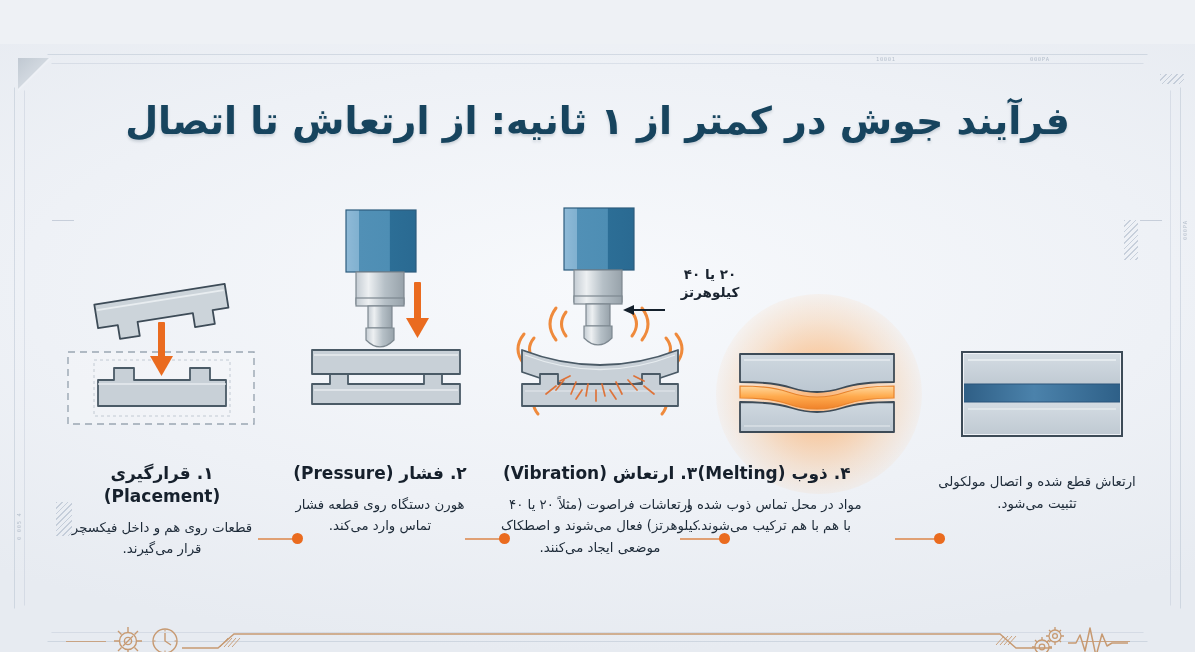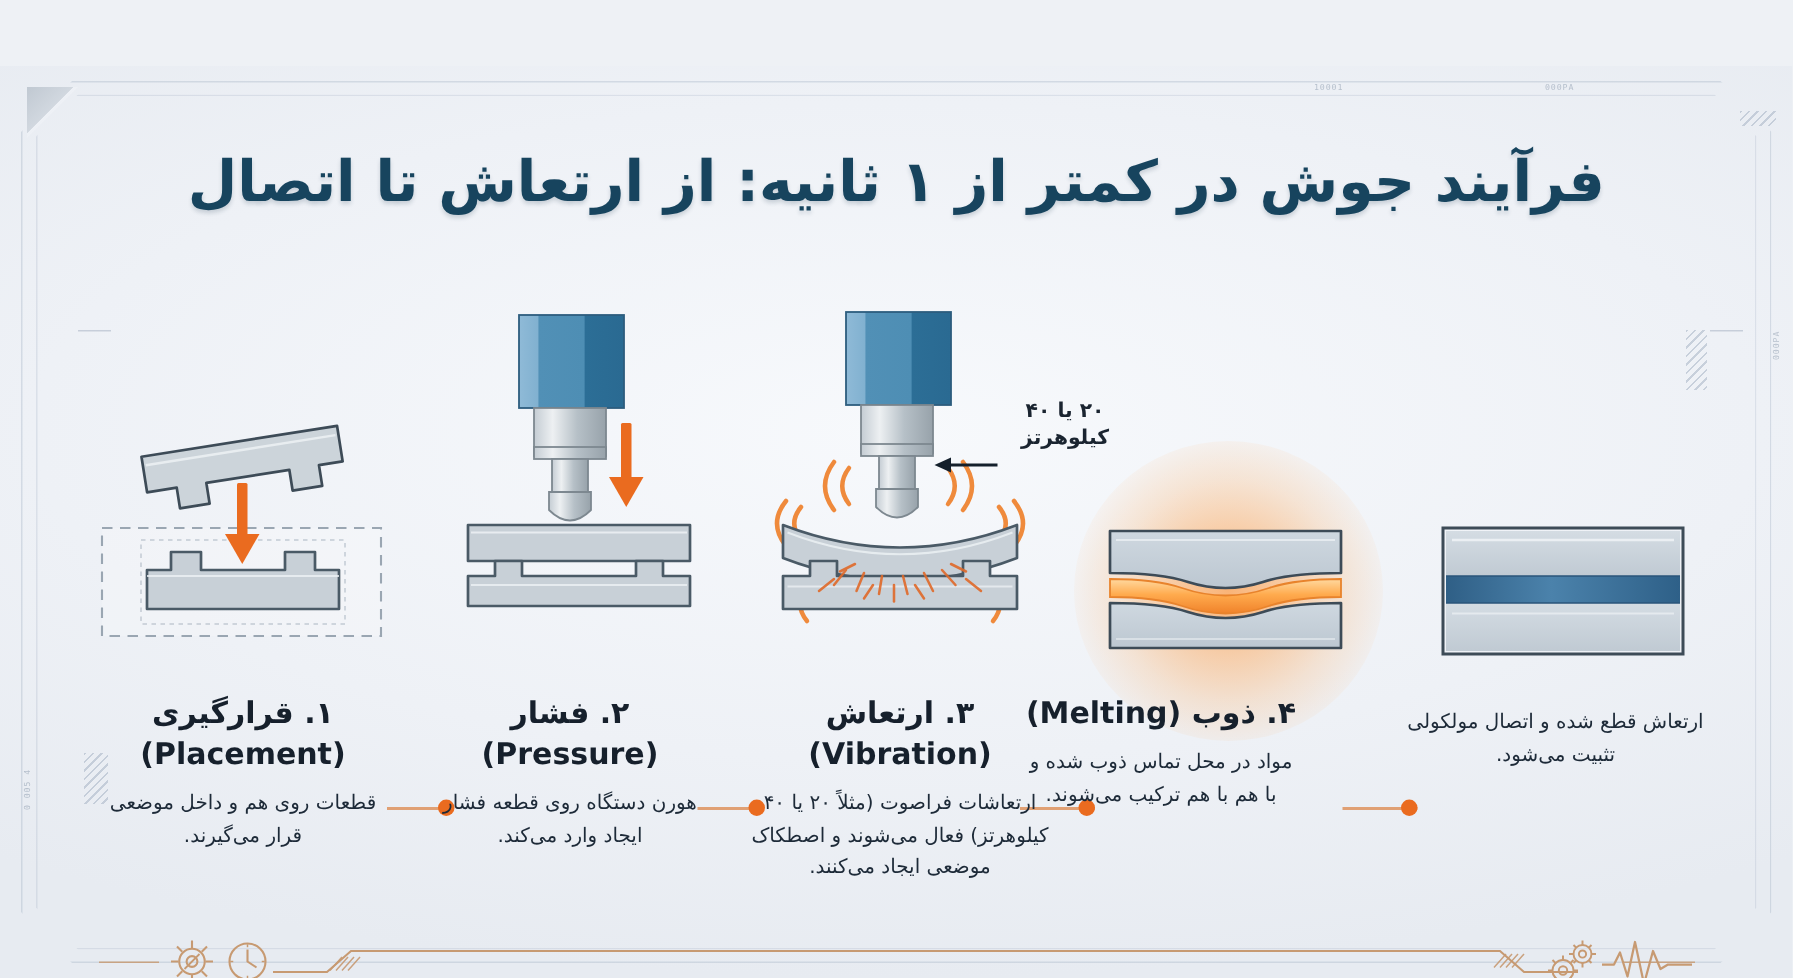--- a/index.html
+++ b/index.html
@@ -66,21 +66,21 @@
   .stage-slot{position:absolute;top:0;height:260px;}
   .connector{position:absolute;height:2px;background:#e0a074;top:344px;}
   .conn-dot{position:absolute;width:11px;height:11px;border-radius:50%;background:#ea6b1f;top:339px;}
 
   
   .glow{position:absolute;border-radius:50%;
     background:radial-gradient(circle,rgba(255,140,40,.62) 0%,rgba(255,150,55,.42) 28%,rgba(255,165,80,.22) 52%,rgba(255,180,110,.06) 72%,rgba(255,190,120,0) 85%);}
 
   
   .caption{position:absolute;top:418px;direction:rtl;text-align:center;}
-  .cap-title{font-size:20px;font-weight:bold;color:#16202c;line-height:1.35;}
+  .cap-title{font-size:17px;font-weight:bold;color:#16202c;line-height:1.35;}
   .cap-desc{font-size:13.3px;color:#1d2a38;line-height:1.62;margin-top:9px;}
 
   .khz-label{
     position:absolute;direction:rtl;text-align:center;
     font-size:13.5px;font-weight:bold;color:#1a2430;line-height:1.35;
   }
 
   
   .orn-line{position:absolute;height:1.4px;background:#c79a72;opacity:.85;}
 </style>
@@ -299,25 +299,25 @@
   <div class="khz-label" style="left:664px;top:221px;width:92px;">
     <span>۲۰ یا ۴۰ کیلوهرتز</span>
   </div>
   <svg style="position:absolute;left:622px;top:258px;" width="44" height="16">
     <path d="M43 8 L9 8" stroke="#14202c" stroke-width="2"></path>
     <path d="M1 8 L12 3 L12 13 Z" fill="#14202c"></path>
   </svg>
 
   <div class="caption" style="left:60px;width:204px;">
     <div class="cap-title">۱. قرارگیری (Placement)</div>
-    <div class="cap-desc">قطعات روی هم و داخل موضعی قرار می‌گیرند.</div>
+    <div class="cap-desc">قطعات روی هم و داخل فیکسچر قرار می‌گیرند.</div>
   </div>
   <div class="caption" style="left:282px;width:196px;">
     <div class="cap-title">۲. فشار (Pressure)</div>
-    <div class="cap-desc">هورن دستگاه روی قطعه فشار ایجاد وارد می‌کند.</div>
+    <div class="cap-desc">هورن دستگاه روی قطعه فشار تماس وارد می‌کند.</div>
   </div>
   <div class="caption" style="left:496px;width:208px;">
     <div class="cap-title">۳. ارتعاش (Vibration)</div>
     <div class="cap-desc">ارتعاشات فراصوت (مثلاً ۲۰ یا ۴۰ کیلوهرتز) فعال می‌شوند و اصطکاک موضعی ایجاد می‌کنند.</div>
   </div>
   <div class="caption" style="left:682px;width:184px;">
     <div class="cap-title">۴. ذوب (Melting)</div>
     <div class="cap-desc">مواد در محل تماس ذوب شده و با هم با هم ترکیب می‌شوند.</div>
   </div>
   <div class="caption" style="left:938px;width:198px;">

